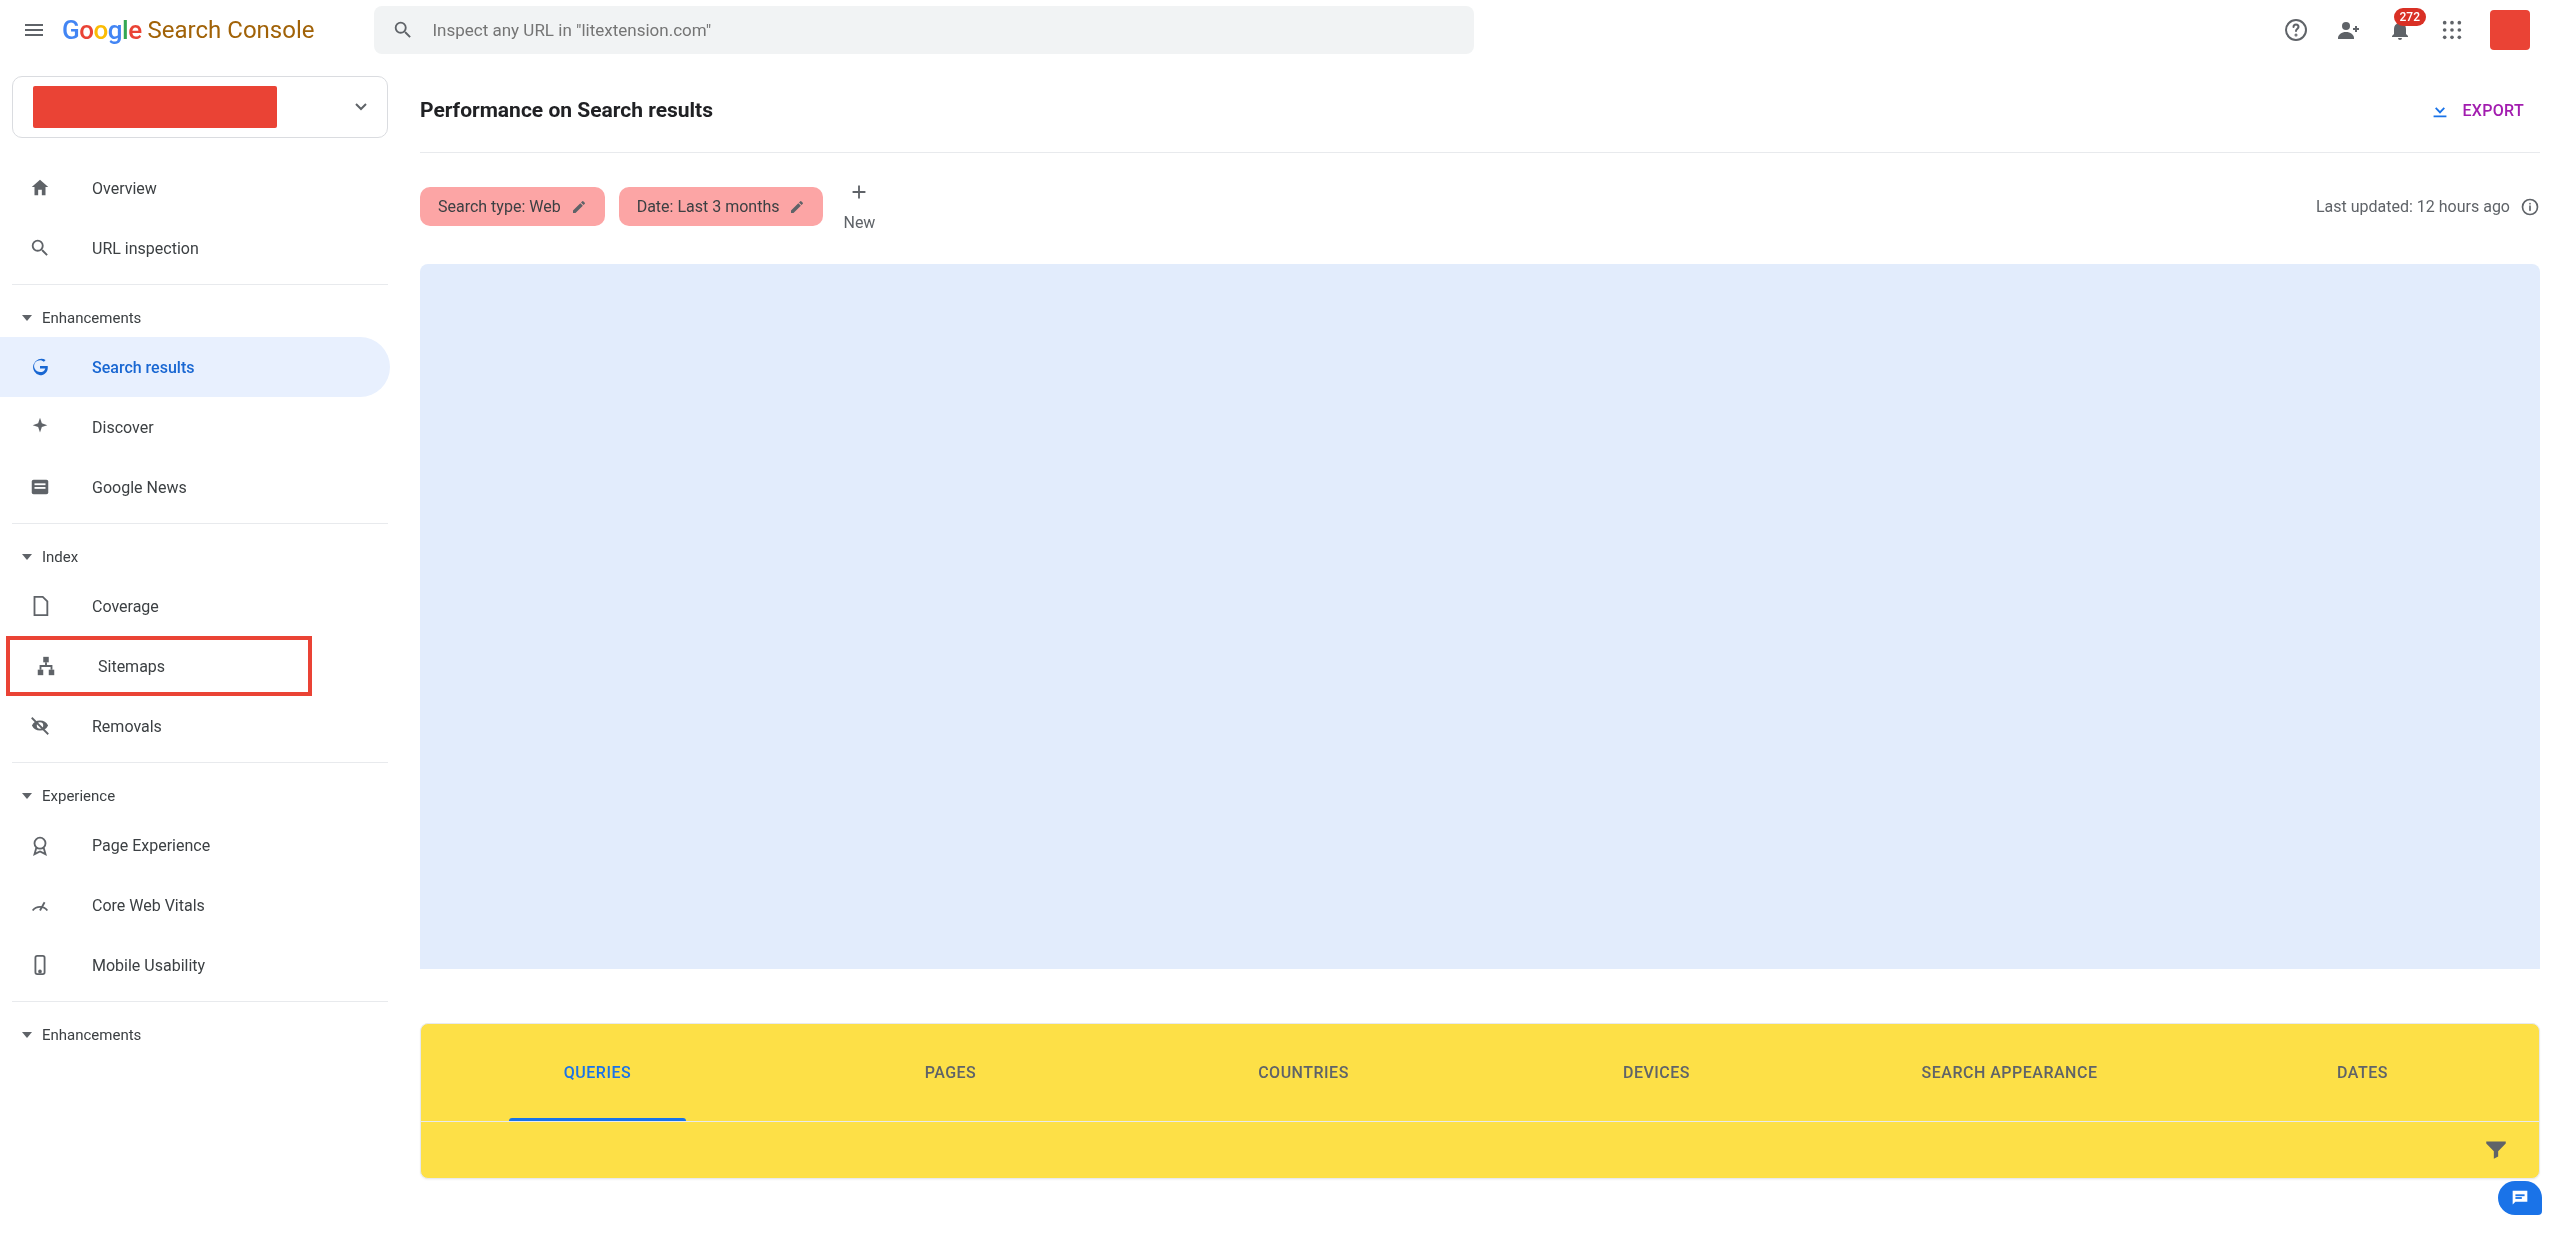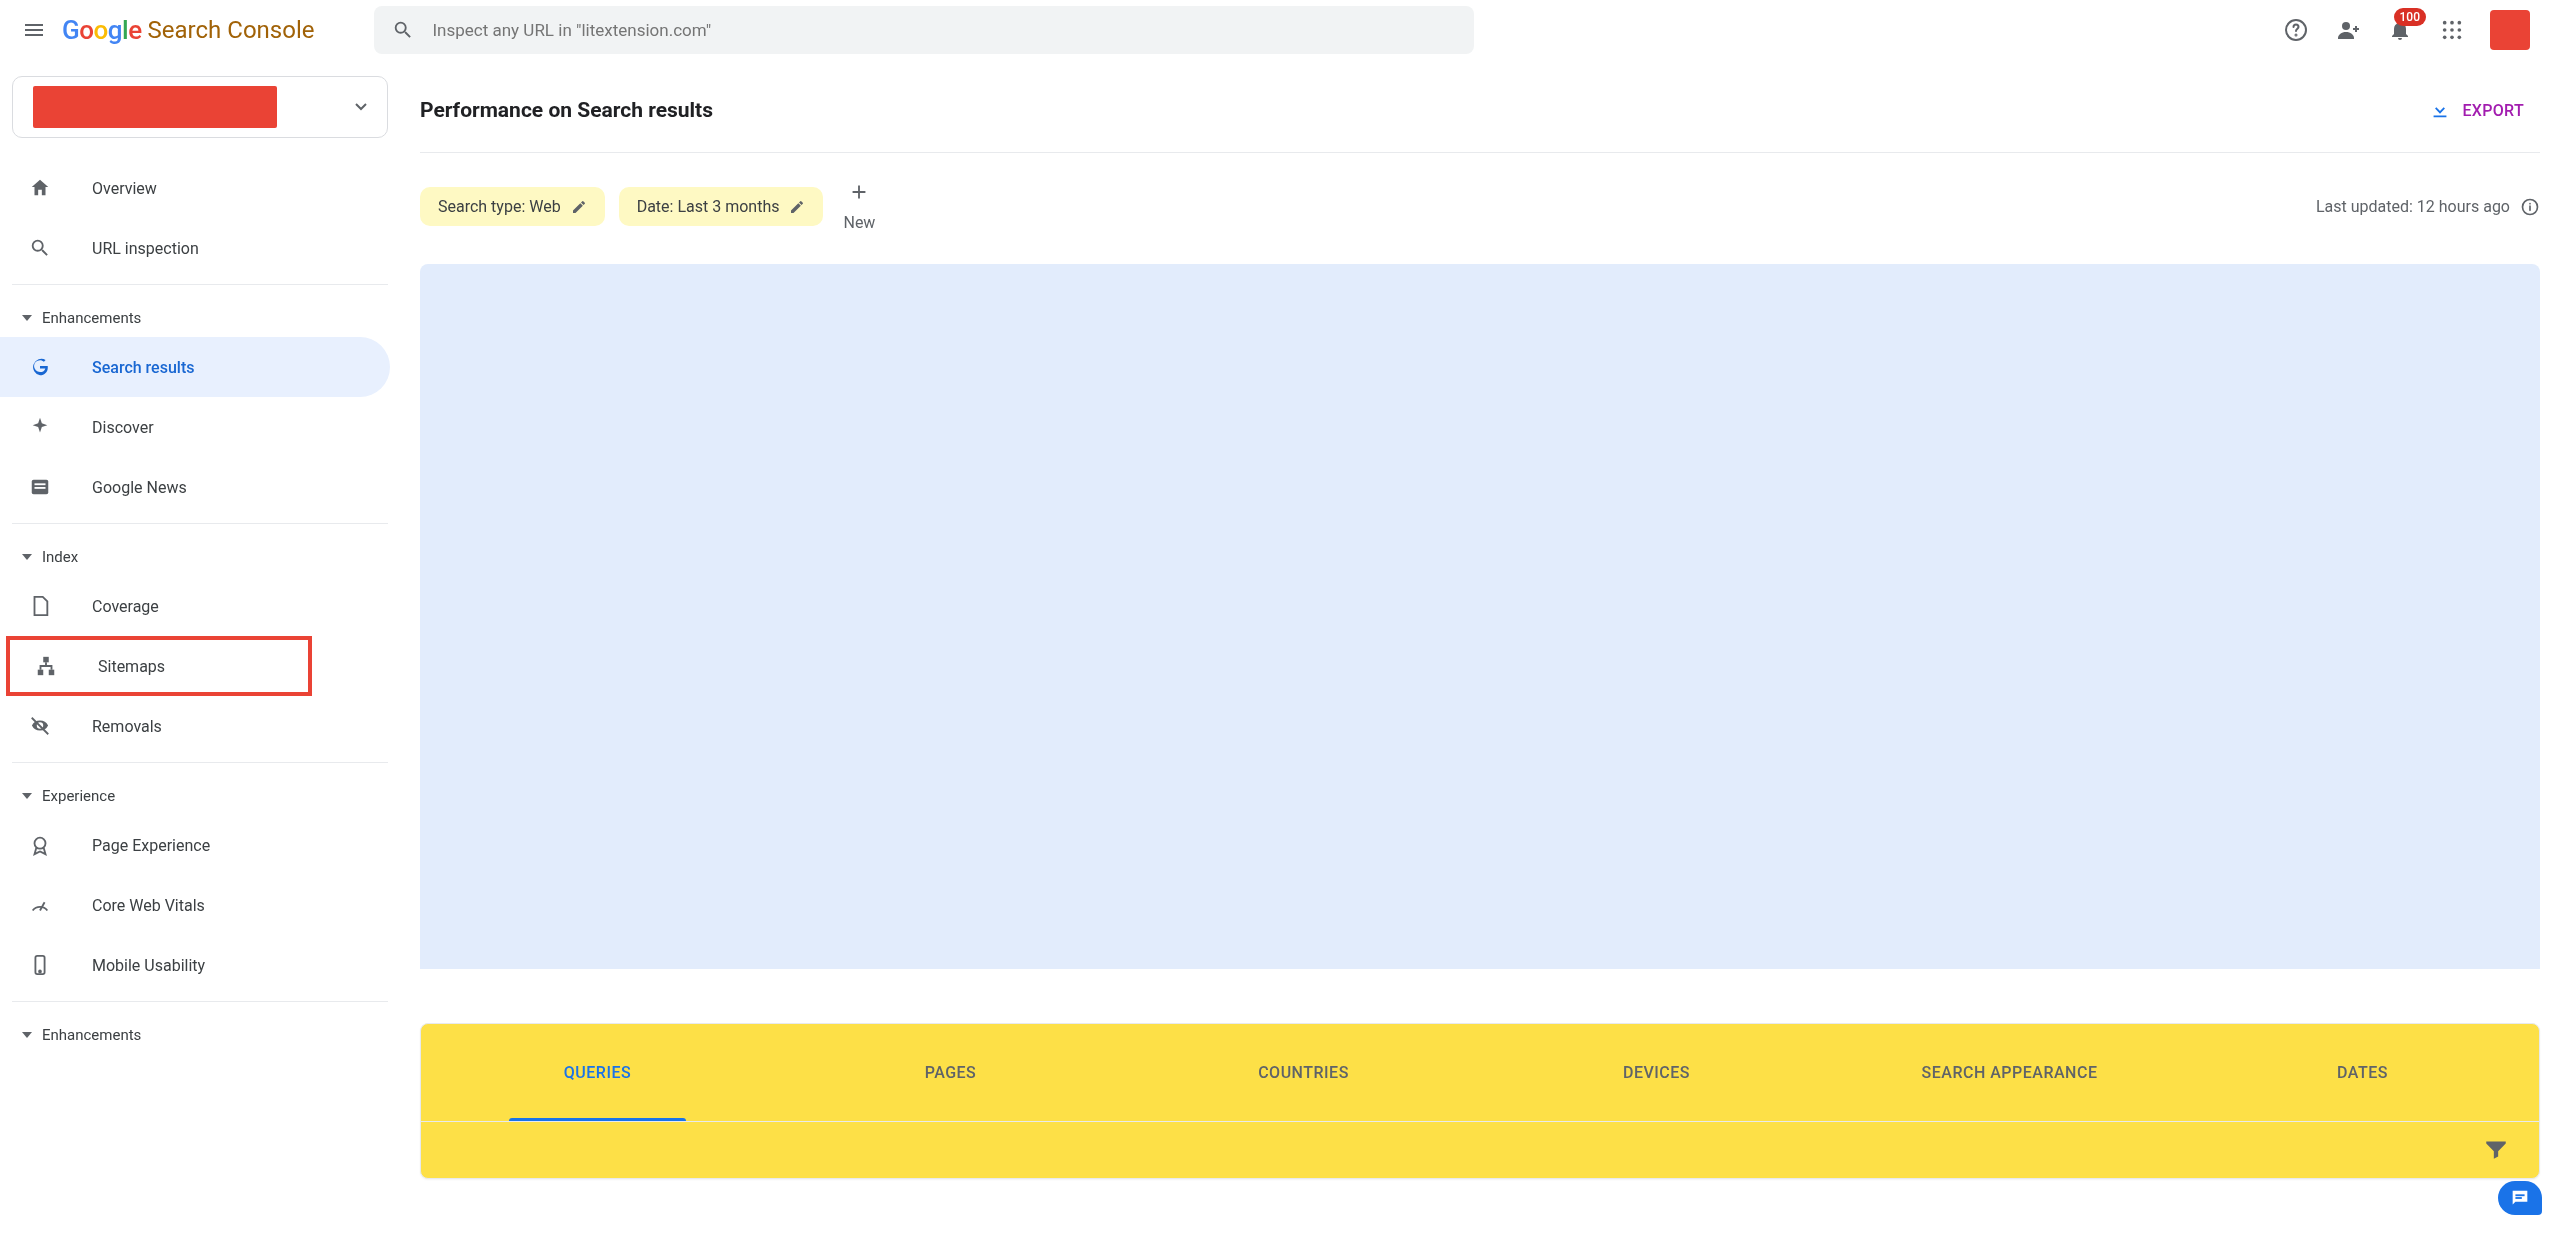--- a/index.html
+++ b/index.html
@@ -34,21 +34,21 @@
   .nav-divider { height:1px; background:#e8eaed; margin:6px 12px 6px 12px; }
   .nav-item.highlighted { outline: 4px solid #ea4335; outline-offset:-4px; border-radius:0; margin-left:6px; margin-right:88px; }
   
   
   .main { flex:1; padding: 20px 20px 0 20px; display:flex; flex-direction:column; }
   .page-hdr { display:flex; align-items:center; height: 60px; }
   .page-title { font-size: 21px; color:#202124; }
   .export-btn { margin-left:auto; display:flex; align-items:center; gap:12px; color:#a21caf; font-size:16px; font-weight:500; cursor:pointer; padding:10px 16px; letter-spacing:0.3px; }
   .main-divider { height:1px; background:#e8eaed; margin:12px 0 18px 0; }
   .chips { display:flex; align-items:center; gap:14px; }
-  .chip { background:#fef9c3; border-radius:10px; padding: 10px 18px; display:flex; align-items:center; gap:10px; font-size:16px; color:#3c4043; cursor:pointer; }
+  .chip { background:#fca5a5; border-radius:10px; padding: 10px 18px; display:flex; align-items:center; gap:10px; font-size:16px; color:#3c4043; cursor:pointer; }
   .chip .pencil { color:#5f6368; }
   .new-chip { display:flex; align-items:center; gap:10px; color:#5f6368; font-size:16px; cursor:pointer; padding:10px 6px;flex-direction:column; }
   .status { margin-left:auto; color:#5f6368; font-size:16px; display:flex; align-items:center; gap:10px; }
   .chart-area { margin-top:22px; flex:0 0 705px; background:#e2ecfc; border-radius:8px 8px 0 0; }
   .table-card { margin-top:54px; background:#fde047; border:1px solid #e8eaed; border-radius:8px; box-shadow: 0 1px 2px rgba(0,0,0,0.05); }
   .tabs { display:flex; height:98px; align-items:stretch; border-bottom:1px solid #e8eaed; }
   .tab { flex:1; display:flex; align-items:center; justify-content:center; font-size:16px; font-weight:500; letter-spacing:0.5px; color:#5f6368; cursor:pointer; position:relative; }
   .tab.active { color:#1a73e8; }
   .tab.active::after { content:''; position:absolute; bottom:0; left:25%; right:25%; height:3px; background:#1a73e8; border-radius:3px 3px 0 0; }
   .table-tools { display:flex; justify-content:flex-end; padding:14px 28px; }
@@ -89,21 +89,21 @@
       <svg width="24" height="24" viewBox="0 0 24 24" fill="#5f6368">
           <circle cx="10" cy="8" r="4"></circle>
           <path d="M2 20c0-3.3 3.6-6 8-6s8 2.7 8 6v1H2v-1z"></path>
           <path d="M20 8v6M17 11h6" stroke="#5f6368" stroke-width="2"></path>
         </svg>
     </div>
     <div class="hicon notif">
       <svg width="24" height="24" viewBox="0 0 24 24" fill="#5f6368">
           <path d="M12 22a2 2 0 002-2h-4a2 2 0 002 2zm6-6V11a6 6 0 00-5-5.9V4a1 1 0 10-2 0v1.1A6 6 0 006 11v5l-2 2v1h16v-1l-2-2z"></path>
         </svg>
-      <span class="notif-badge">100</span>
+      <span class="notif-badge">272</span>
     </div>
     <div class="hicon">
       <svg width="22" height="22" viewBox="0 0 24 24" fill="#5f6368">
           <circle cx="4" cy="4" r="2"></circle>
           <circle cx="12" cy="4" r="2"></circle>
           <circle cx="20" cy="4" r="2"></circle>
           <circle cx="4" cy="12" r="2"></circle>
           <circle cx="12" cy="12" r="2"></circle>
           <circle cx="20" cy="12" r="2"></circle>
           <circle cx="4" cy="20" r="2"></circle>

